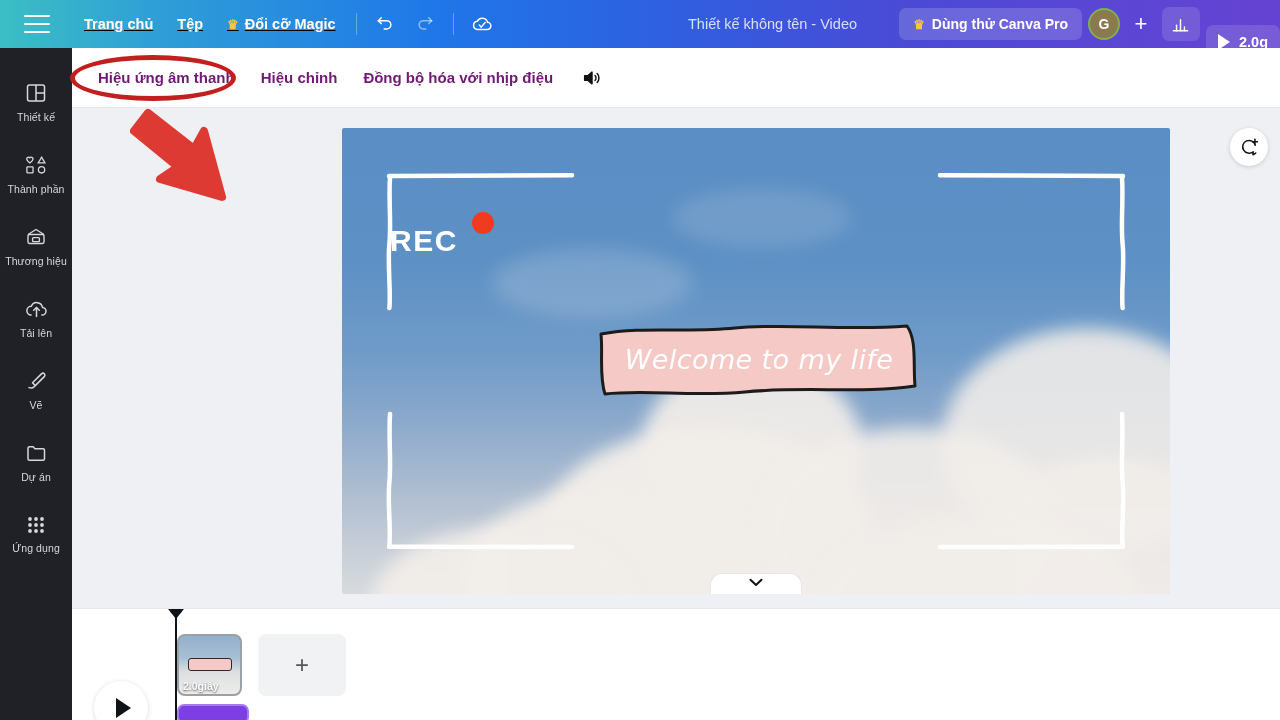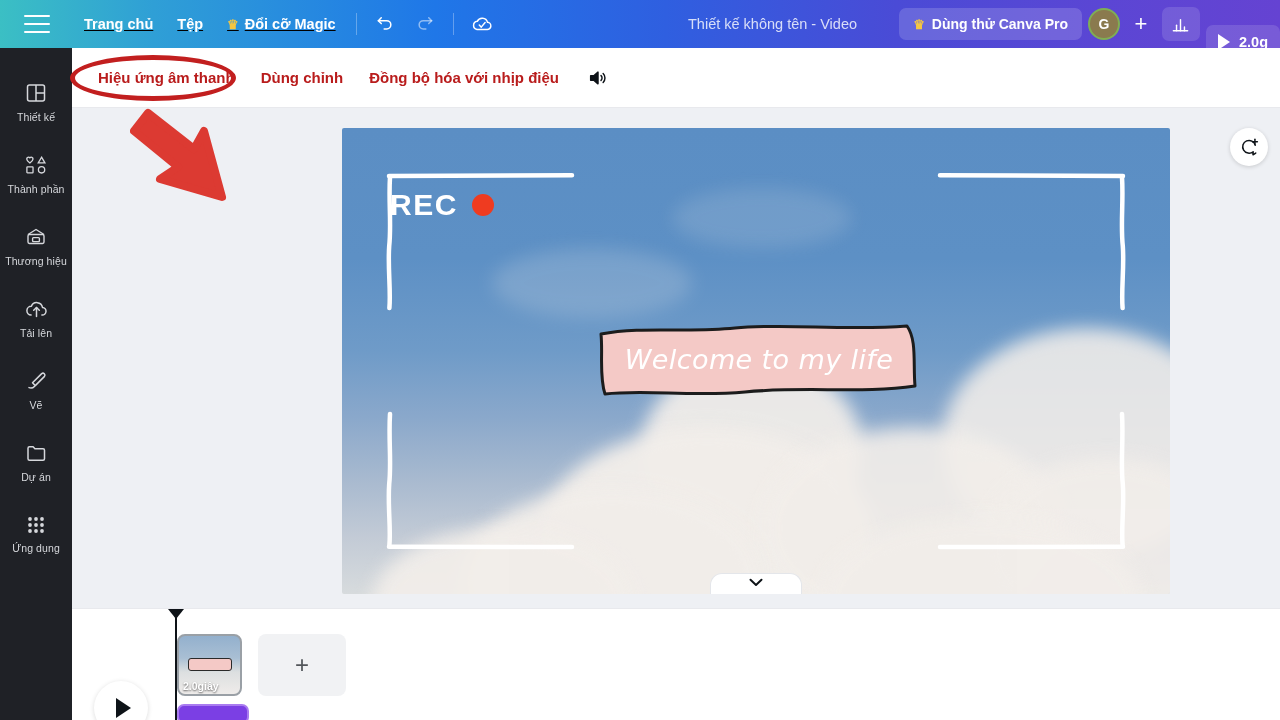--- a/index.html
+++ b/index.html
@@ -80,21 +80,21 @@
   }
   .tri { width:0;height:0;border-left:12px solid #fff;border-top:8px solid transparent;border-bottom:8px solid transparent; }
 
   
   .subbar {
     position:absolute; left: 72px; top: 48px; width: 1208px; height: 60px;
     background: #ffffff; border-bottom: 1px solid #e8e9ed;
     display:flex; align-items:center; padding-left: 14px; gap: 2px;
   }
   .sub-item {
-    font-size: 15px; color: #b91c1c; font-weight: 600;
+    font-size: 15px; color: #701a75; font-weight: 600;
     padding: 8px 12px; border-radius: 7px; white-space:nowrap; cursor:pointer;
   }
   .sub-icon { width: 34px; height: 34px; display:flex; align-items:center; justify-content:center; margin-left: 8px; cursor:pointer; }
 
   
   .rail {
     position:absolute; left:0; top:48px; width:72px; height:672px;
     background:#1f2126; display:flex; flex-direction:column; align-items:center;
     padding-top: 18px; gap: 0px;
   }
@@ -122,21 +122,21 @@
   .cl3 { left: 120px; top: 360px; width: 300px; height: 180px; opacity:.95;}
   .cl4 { left: 420px; top: 300px; width: 300px; height: 200px; opacity:.9;}
   .cl5 { left: 600px; top: 200px; width: 290px; height: 230px; opacity:.88;}
   .cl6 { left: 640px; top: 330px; width: 250px; height: 180px; opacity:.85;}
   .cl7 { left: 30px; top: 400px; width: 260px; height: 150px; opacity:.92;}
   .cl8 { left: 480px; top: 390px; width: 320px; height: 160px; opacity:.9;}
   .cl9 { left: 150px; top: 120px; width: 200px; height: 70px; opacity:.18;}
   .cl10{ left: 330px; top: 60px; width: 180px; height: 60px; opacity:.14;}
 
   .rec-row { position:absolute; left: 48px; top: 60px; display:flex; align-items:center; gap: 14px; }
-  .rec-text { color:#fff; font-size: 30px; font-weight: 700; letter-spacing: 1.5px; font-family:"Liberation Sans", sans-serif; }
+  .rec-text { color:#fff; font-size: 30px; font-weight: 700; letter-spacing: 1.5px; font-family:"Liberation Sans", sans-serif;margin-top:36px; }
   .rec-dot { width: 22px; height: 22px; border-radius:50%; background:#ef3b20; }
 
   .bracket { position:absolute; }
   .bracket svg { display:block; }
 
   .sticker {
     position:absolute; left: 253px; top: 192px; width: 328px; height: 78px; font-style: italic;
   }
   .sticker svg { position:absolute; left:0; top:0; }
   .sticker-text {
@@ -344,21 +344,21 @@
         <circle cx="5" cy="17" r="1.9"></circle>
           <circle cx="11" cy="17" r="1.9"></circle>
           <circle cx="17" cy="17" r="1.9"></circle>
       </svg>
       <span class="rail-label">Ứng dụng</span>
     </div>
   </div>
 
   <div class="subbar">
     <div class="sub-item">Hiệu ứng âm thanh</div>
-    <div class="sub-item">Dùng chỉnh</div>
+    <div class="sub-item">Hiệu chỉnh</div>
     <div class="sub-item">Đồng bộ hóa với nhịp điệu</div>
     <div class="sub-icon">
       <svg width="22" height="22" viewBox="0 0 24 24" fill="none" stroke="#0e1318" stroke-width="1.6" stroke-linecap="round" stroke-linejoin="round">
         <path d="M4 9.5h3.4L12 5.6v12.8L7.4 14.5H4z" fill="#0e1318"></path>
         <path d="M15.3 9.4a3.6 3.6 0 0 1 0 5.2"></path>
         <path d="M17.6 7.2a6.8 6.8 0 0 1 0 9.6"></path>
       </svg>
     </div>
   </div>
 

